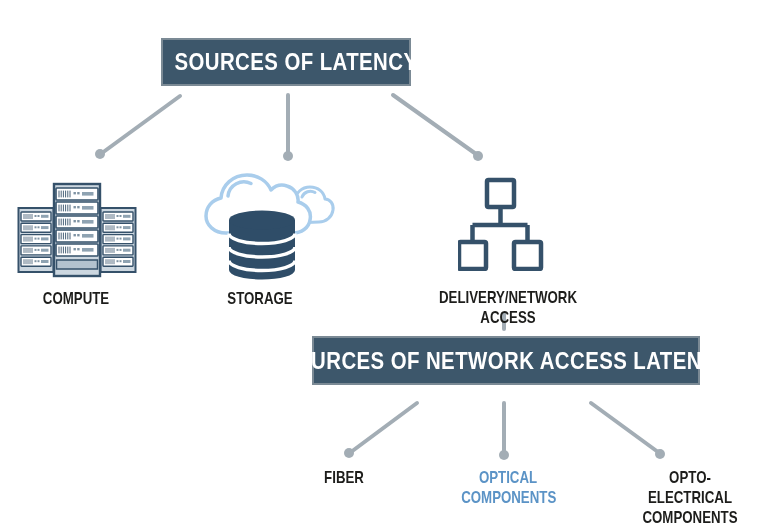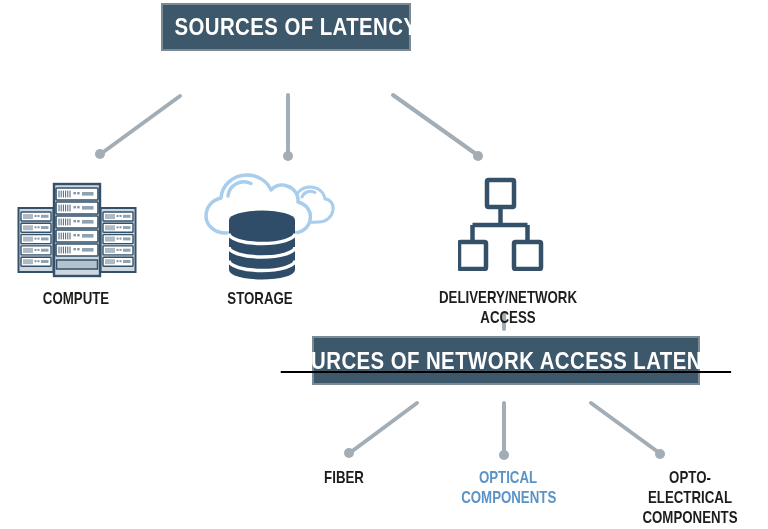--- a/index.html
+++ b/index.html
@@ -15,22 +15,22 @@
   }
   .overlay{position:absolute;left:0;top:0;z-index:0;}
   .hdr{
     position:absolute;z-index:1;display:flex;align-items:center;justify-content:center;
     background:var(--header-bg);border:2px solid var(--header-border);box-sizing:border-box;
   }
   .hdr span{
     color:var(--header-text);font-weight:700;font-size:24px;white-space:nowrap;
     transform:scaleX(0.85);transform-origin:50% 50%;letter-spacing:0.5px;
   }
-  .hdr1{left:161px;top:3px;width:250px;height:48px;padding-left:20px;}
-  .hdr2{left:312px;top:336px;width:388px;height:49px;text-decoration:underline;}
+  .hdr1{left:161px;top:38px;width:250px;height:48px;padding-left:20px;}
+  .hdr2{left:312px;top:336px;width:388px;height:49px;}
   .icon-svg{position:absolute;z-index:1;}
   .lbl{
     position:absolute;z-index:1;text-align:center;color:var(--label-text);
     font-weight:700;font-size:17px;line-height:1.18;
     transform:scaleX(0.78);transform-origin:50% 50%;
   }
   .lbl.blue{color:var(--label-highlight);}
   .lbl-compute{left:16px;top:289px;width:120px;}
   .lbl-storage{left:200px;top:289px;width:120px;}
   .lbl-delivery{left:408px;top:288px;width:200px;}

